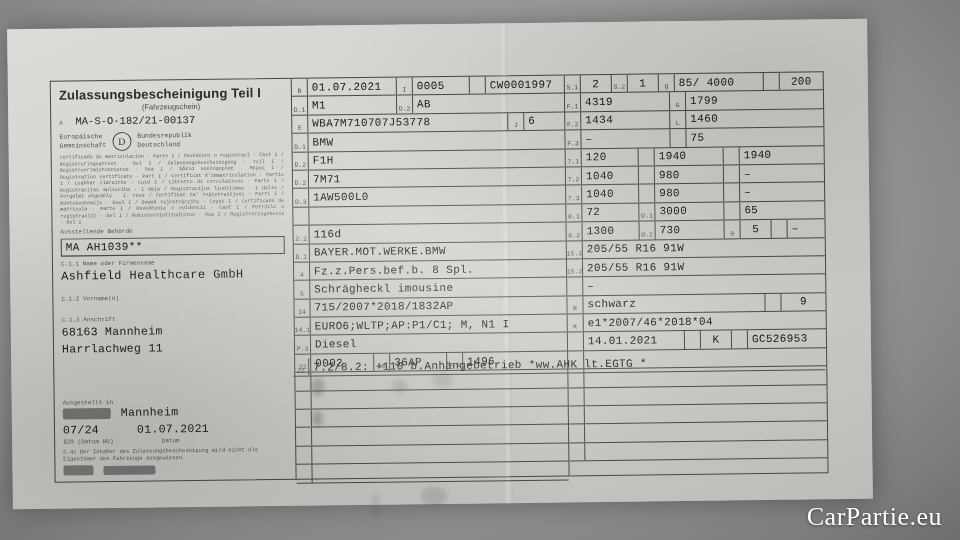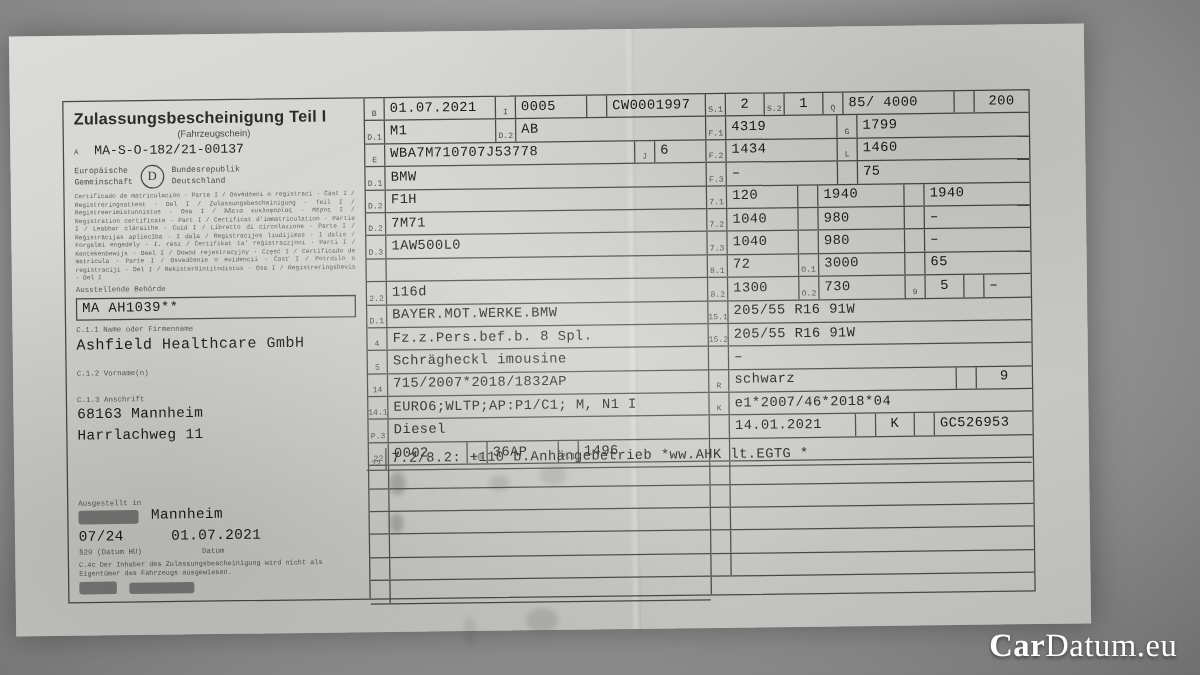--- a/index.html
+++ b/index.html
@@ -106,21 +106,21 @@
 
   
   .smudge{position:absolute;border-radius:50%;background:rgba(70,70,70,.30);filter:blur(2.2px);}
   .crease{position:absolute;background:linear-gradient(90deg,rgba(255,255,255,.0),rgba(255,255,255,.55),rgba(0,0,0,.10));}
 
   .watermark{
     position:absolute;right:18px;bottom:8px;
     font-family:"Liberation Serif",serif;font-size:26px;color:#fff;
     text-shadow:0 1px 3px rgba(0,0,0,.5);letter-spacing:.5px;
   }
-  .watermark b{font-weight:bold;}
+  .watermark b{font-weight:normal;}
 </style>
 </head>
 <body>
 
 <div class="scene">
 
   <div class="sheet">
 
     <div class="crease" style="left:492px;top:0;width:8px;height:480px;opacity:.45;"></div>
 
@@ -425,15 +425,15 @@
 
     <div class="smudge" style="left:300px;top:352px;width:13px;height:19px;"></div>
     <div class="smudge" style="left:300px;top:385px;width:11px;height:16px;"></div>
     <div class="smudge" style="left:380px;top:355px;width:16px;height:14px;opacity:.55;"></div>
     <div class="smudge" style="left:420px;top:348px;width:22px;height:16px;opacity:.5;"></div>
     <div class="smudge" style="left:408px;top:462px;width:26px;height:20px;opacity:.55;"></div>
     <div class="smudge" style="left:358px;top:468px;width:10px;height:26px;opacity:.35;"></div>
   </div>
 
   <div class="watermark">
-    <b>Car</b><span>Datum.eu</span>
+    <b>Car</b><span>Partie.eu</span>
   </div>
 </div>
 
 </body></html>

